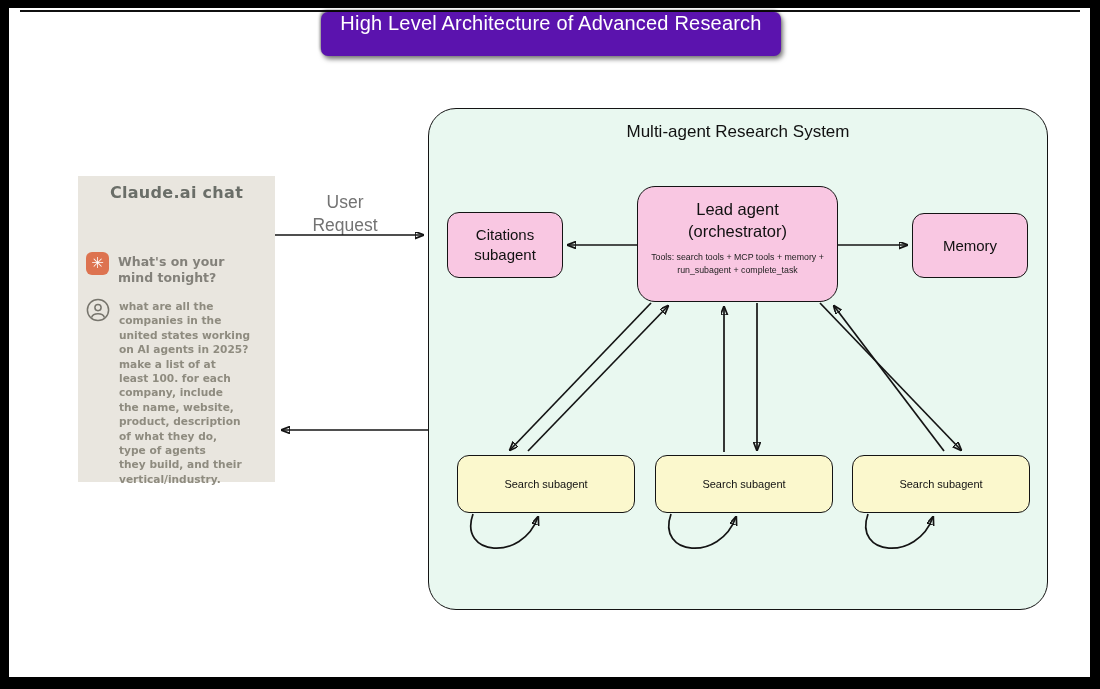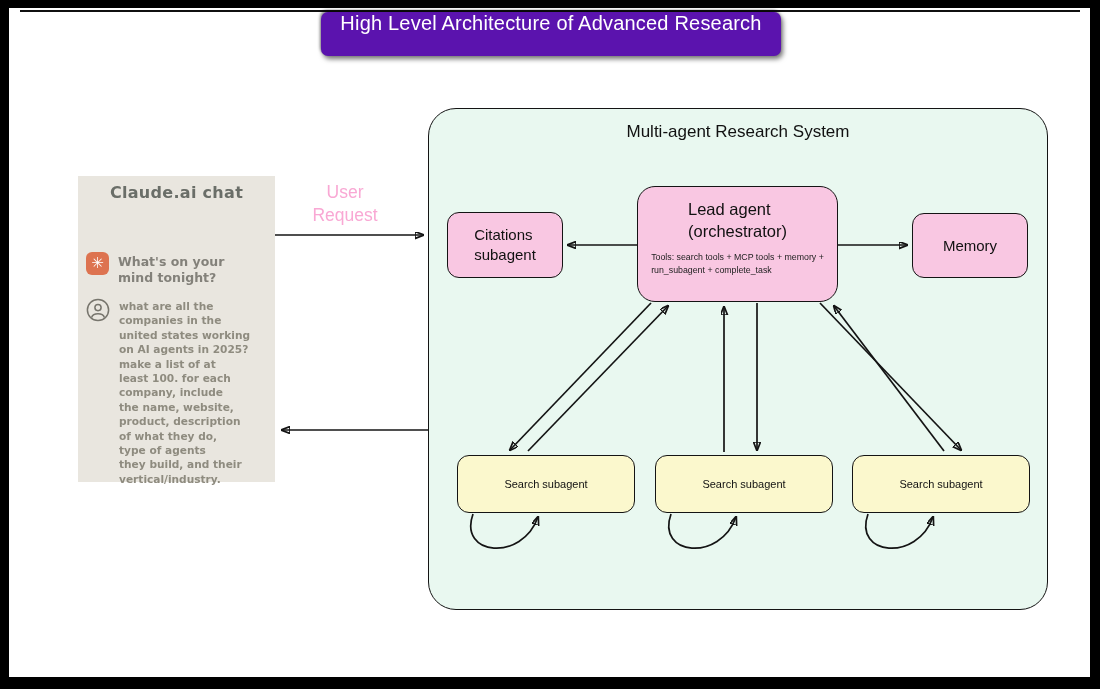--- a/index.html
+++ b/index.html
@@ -37,39 +37,39 @@
   .chat-heading{
     margin-left:9px;font-size:12.5px;font-weight:bold;color:#83817a;line-height:16px;white-space:pre-line;padding-top:2px;
   }
   .chat-msg{
     margin-left:9px;width:150px;font-size:10.6px;font-weight:bold;color:#8e8b7f;
     line-height:14.4px;white-space:pre-line;padding-top:1px;
   }
 
   
   .flow-label{
-    position:absolute;width:110px;text-align:center;font-size:17.5px;color:#f9a8d4;
-    line-height:23px;white-space:pre-line;
+    position:absolute;width:110px;text-align:center;font-size:17.5px;color:#737373;
+    line-height:23px;white-space:pre-line;margin-top:10px;
   }
   .lbl-user-request{left:290px;top:181px;}
   .lbl-final-report{left:290px;top:371px;}
 
   
   .system-box{
     position:absolute;left:428px;top:108px;width:620px;height:502px;
     background:#e9f8f0;border:1.6px solid #141414;border-radius:28px;box-sizing:border-box;z-index:1;
   }
   .system-title{
     position:absolute;left:428px;top:122px;width:620px;text-align:center;font-size:17px;color:#111;z-index:6;
   }
 
   
   .node{
     position:absolute;box-sizing:border-box;border:1.6px solid #141414;z-index:6;
-    display:flex;align-items:center;justify-content:center;color:#111;
+    display:flex;align-items:center;justify-content:center;text-align:center;color:#111;
   }
   .pink{background:#f9c7e2;}
   .yellow{background:#fbf8cd;}
   .node-citations{left:447px;top:212px;width:116px;height:66px;border-radius:12px;font-size:15px;line-height:20px;white-space:pre-line;}
   .node-memory{left:912px;top:213px;width:116px;height:65px;border-radius:12px;font-size:15px;}
   .node-lead{left:637px;top:186px;width:201px;height:116px;border-radius:18px;flex-direction:column;justify-content:flex-start;padding-top:11px;}
   .lead-title{font-size:16.5px;line-height:22px;white-space:pre-line;}
   .lead-tools{font-size:8.8px;line-height:13px;margin-top:9px;white-space:pre-line;color:#222;}
   .node-search{top:455px;width:178px;height:58px;border-radius:12px;font-size:11px;}
   .search-1{left:457px;}

